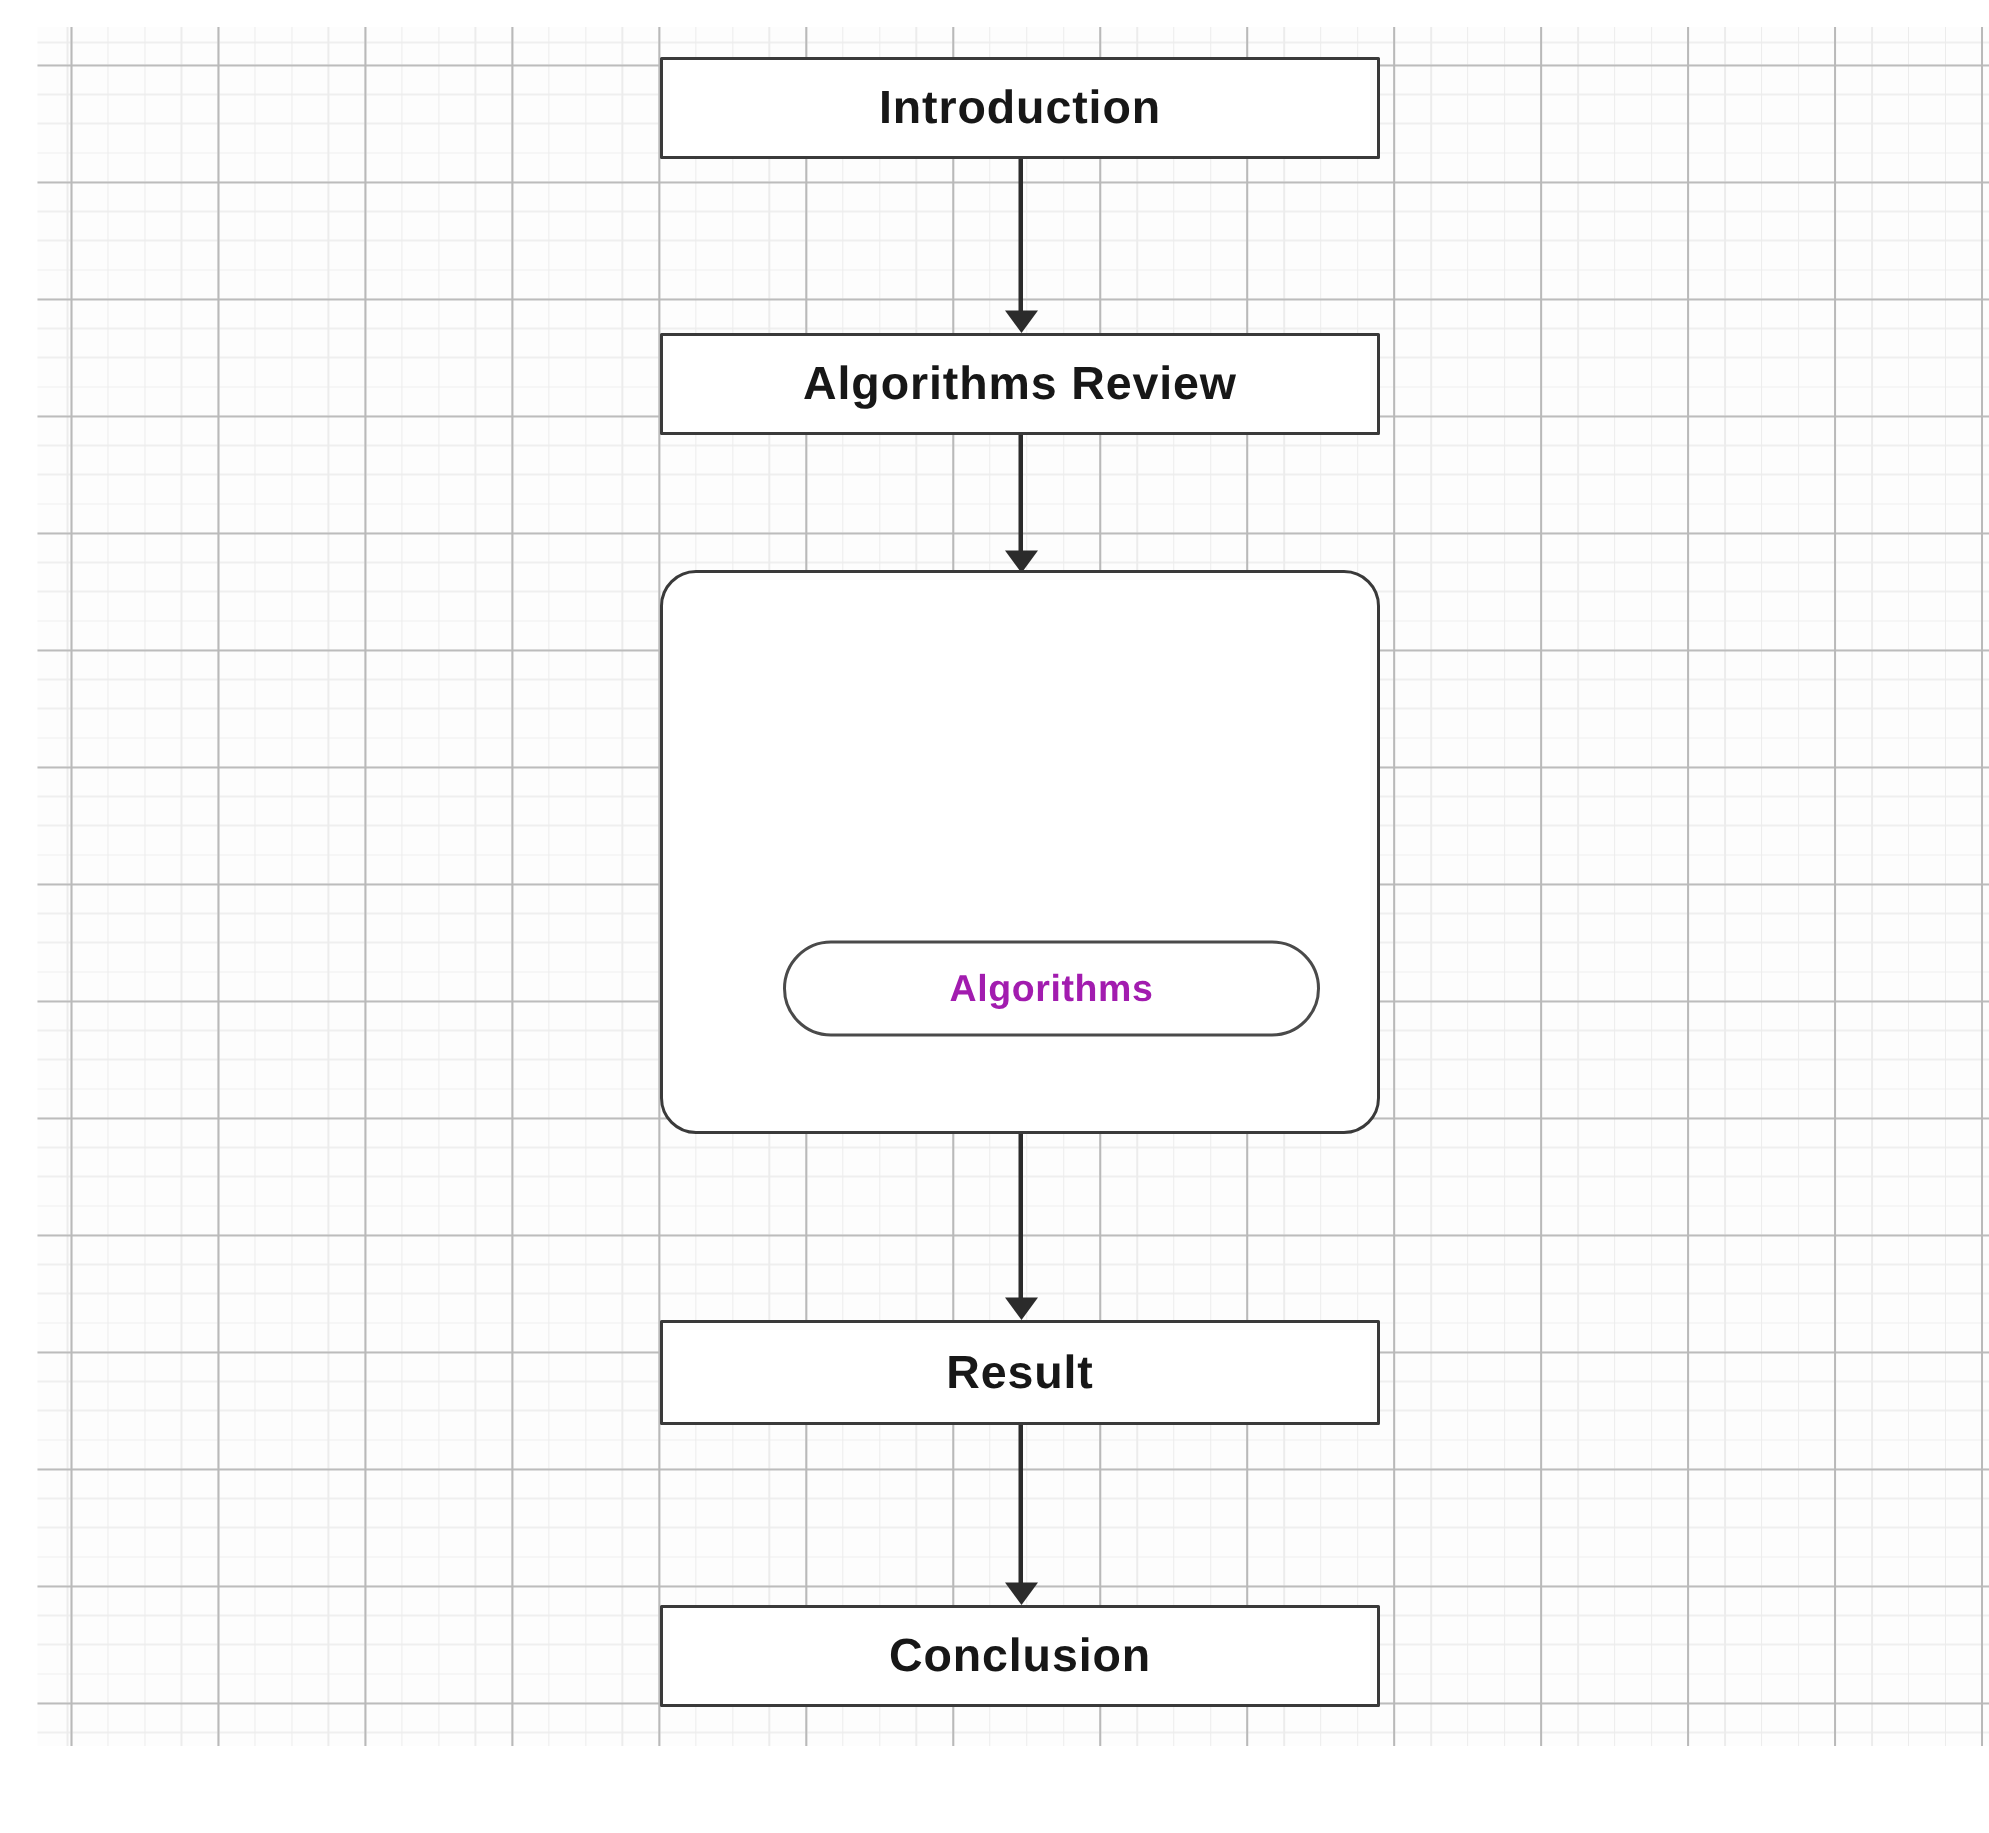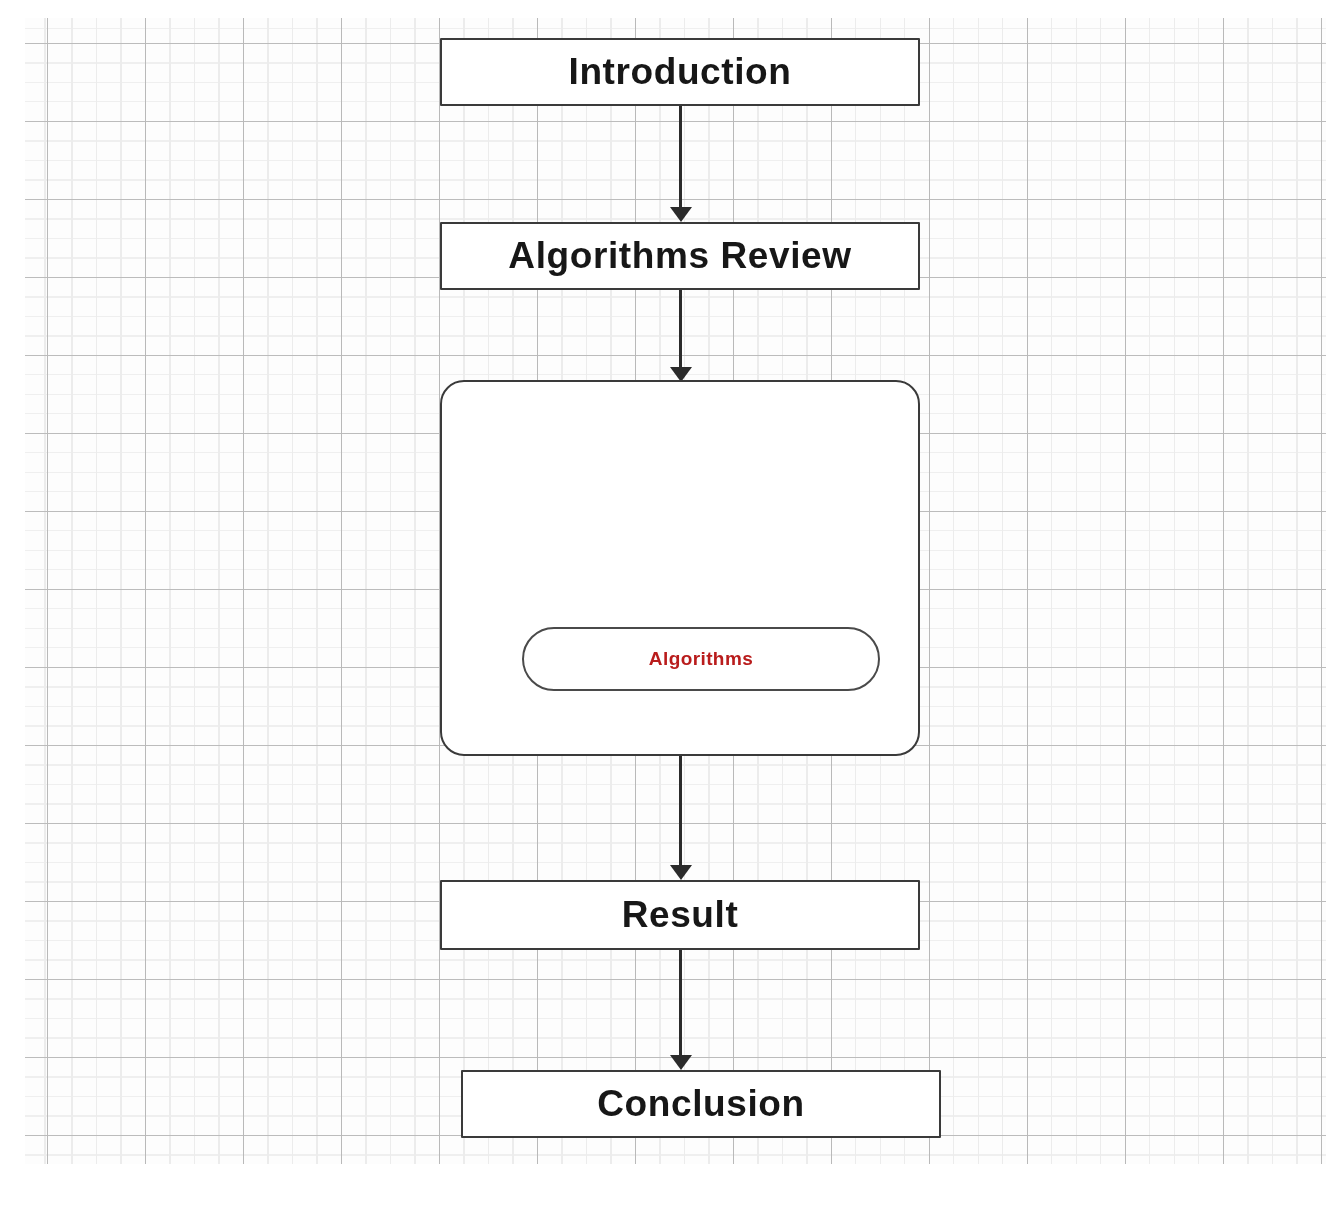--- a/index.html
+++ b/index.html
@@ -55,21 +55,21 @@
     justify-content: center;
   }
   .node .node-label {
     font-weight: bold;
     color: #171717;
     letter-spacing: 0.6px;
     white-space: nowrap;
   }
 
   .rect-node { border-radius: 1px; }
-  .rect-node .node-label { font-size: 37px; }
+  .rect-node .node-label { font-size: 31px; }
 
   #node-methodogy {
     border-radius: 24px;
     border-width: 2px;
     align-items: flex-start;
     justify-content: center;
     flex-direction: column;
   }
   #node-methodogy > .methodogy-title {
     width: 100%;
@@ -84,23 +84,23 @@
     position: absolute;
     box-sizing: border-box;
     background: #ffffff;
     border: 2px solid #4a4a4a;
     border-radius: 999px;
     display: flex;
     align-items: center;
     justify-content: center;
   }
   #node-algorithms .node-label {
-    font-size: 19px;
+    font-size: 25px;
     font-weight: bold;
-    color: #b91c1c;
+    color: #a21caf;
     letter-spacing: 0.4px;
     white-space: nowrap;
   }
 
   
   .connector {
     position: absolute;
     width: 26px;
   }
   .connector .conn-line {
@@ -161,17 +161,17 @@
 
   <div class="node rect-node" id="node-result" style="left:440px; top:880px; width:480px; height:70px;">
     <span class="node-label">Result</span>
   </div>
 
   <div class="connector" style="left:668px; top:950px; height:120px;">
     <div class="conn-line" style="height:106px;"></div>
     <div class="conn-head"></div>
   </div>
 
-  <div class="node rect-node" id="node-conclusion" style="left:461px; top:1070px; width:480px; height:68px;">
+  <div class="node rect-node" id="node-conclusion" style="left:440px; top:1070px; width:480px; height:68px;">
     <span class="node-label">Conclusion</span>
   </div>
 
 </div>
 
 </body></html>

